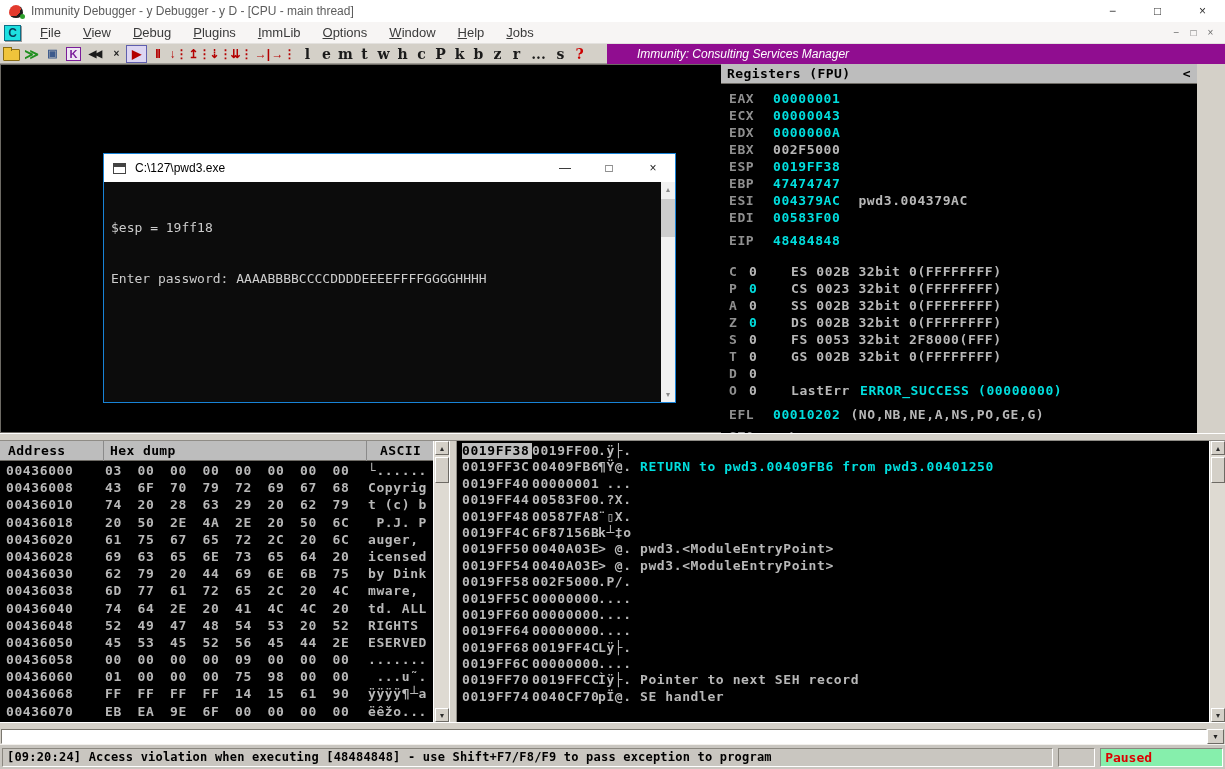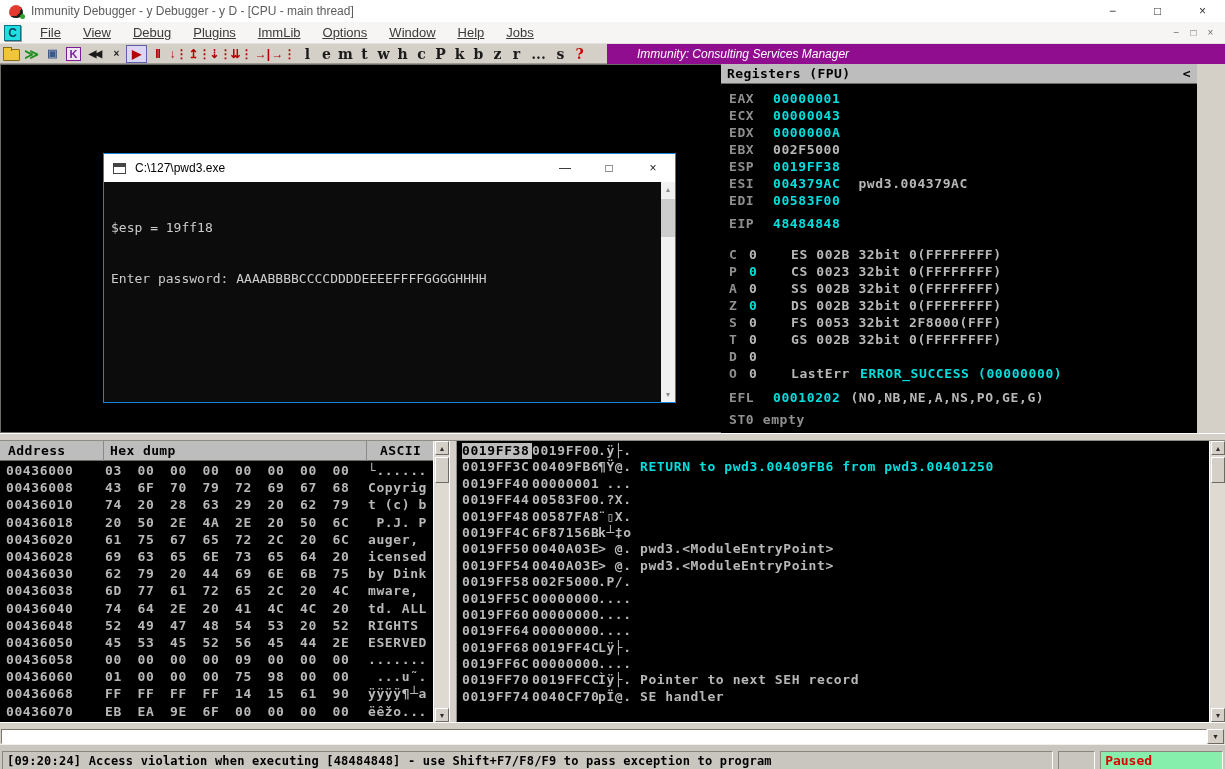--- a/index.html
+++ b/index.html
@@ -12,21 +12,21 @@
   #app-icon { width:14px; height:13px; margin:0 8px 0 9px; border-radius:50% 50% 50% 50%/60% 60% 40% 40%;
     background:radial-gradient(circle at 30% 30%, #e23a2e 55%, #1d1d1d 56%); position:relative; }
   #app-icon::after{content:""; position:absolute; right:-2px; bottom:-1px; width:5px; height:5px; border-radius:50%; background:#2ca02c;}
   #title-text { font-size:12px; color:#5c5c5c; }
   #win-controls { margin-left:auto; display:flex; height:22px; }
   .wbtn { width:45px; height:22px; display:flex; align-items:center; justify-content:center; font-size:12px; color:#333; }
 
   
   #menubar { position:absolute; left:0; top:22px; width:1225px; height:22px; background:#f7f5f4; display:flex; align-items:center; border-bottom:1px solid #e3e1de; }
   #c-icon { width:17px; height:16px; margin:0 8px 0 4px; background:#1ee0e0; border:1px solid #0b6f87; color:#073a56; font-weight:bold; font-size:12px; display:flex; align-items:center; justify-content:center; box-shadow:1px 1px 0 #9a9a9a; }
-  .menu-item { padding:0 11px; font-size:13px; color:#3a3a3a;text-decoration:underline; }
+  .menu-item { padding:0 11px; font-size:13px; color:#3a3a3a; }
   .menu-item::first-letter { text-decoration:underline; }
   #mdi-controls { margin-left:auto; display:flex; margin-right:6px; }
   .mdibtn { width:17px; height:15px; display:flex; align-items:center; justify-content:center; font-size:10px; color:#6b6b6b; }
 
   
   #toolbar { position:absolute; left:0; top:44px; width:1225px; height:20px; background:#d4d0c8; display:flex; align-items:center; border-bottom:1px solid #9d9a93; }
   #tb-icons { display:flex; align-items:center; width:298px; }
   .tbtn { width:21px; height:18px; display:flex; align-items:center; justify-content:center; font-size:12px; font-weight:bold; }
   .tbtn.dark  { color:#1b1b1b; font-size:10px; letter-spacing:-2px; }
   .tbtn.red   { color:#b40000; }
@@ -117,21 +117,21 @@
   #con-text { padding:3px 7px; font-family:"DejaVu Sans Mono",monospace; font-size:13px; line-height:17px; color:#cccccc; white-space:pre; }
   #con-sb { position:absolute; right:0; top:0; width:14px; height:220px; background:#f1f1f1; }
   #con-sb .carrow { position:absolute; left:0; width:14px; height:15px; color:#8a8a8a; font-size:8px; line-height:15px; text-align:center; }
   #con-sb .cup { top:0; } #con-sb .cdn { bottom:0; }
   #con-sb .cthumb { position:absolute; left:0; top:17px; width:14px; height:38px; background:#cdcdcd; }
 
   
   #cmdbar { position:absolute; left:0; top:729px; width:1225px; height:15px; background:#d4d0c8; }
   #cmd-input { position:absolute; left:1px; top:0; width:1206px; height:15px; border:1px solid; border-color:#7a776f #fff #fff #7a776f; background:#fff; font-family:"DejaVu Sans Mono",monospace; font-size:11px; padding:0 3px; }
   #cmd-drop { position:absolute; right:1px; top:0; width:17px; height:15px; background:#d4d0c8; border:1px solid; border-color:#fff #6d6a64 #6d6a64 #fff; font-size:7px; text-align:center; line-height:13px; color:#222; }
-  #statusbar { position:absolute; left:0; top:744px; width:1225px; height:25px; background:#c9c6c0; display:flex; padding:6px 2px; border-top:1px solid #f2f0ec; }
+  #statusbar { position:absolute; left:0; top:744px; width:1225px; height:25px; background:#c9c6c0; display:flex; align-items:center; padding:12px 2px; border-top:1px solid #f2f0ec; }
   .scell { height:19px; border:1px solid; border-color:#8a877f #fff #fff #8a877f; display:flex; align-items:center; white-space:pre; overflow:hidden; }
   #status-msg { width:1070px; padding-left:4px; color:#000; font-family:"DejaVu Sans Mono",monospace; font-weight:700; font-size:12px; letter-spacing:.2px; }
   #status-mid { width:38px; margin-left:5px; }
   #status-paused { width:125px; margin-left:5px; background:#86efac; color:#dd0000; font-family:"DejaVu Sans Mono",monospace; font-weight:700; font-size:13px; padding-left:4px; }
 </style>
 </head>
 <body>
 
 <div id="app">
 
@@ -243,20 +243,25 @@
             <span class="rval">002F5000</span>
             <span class="rcom"></span>
           </div>
 
           <div class="regrow">
             <span class="rname">ESP</span>
             <span class="rval chg">0019FF38</span>
             <span class="rcom"></span>
           </div>
 
+          <div class="regrow">
+            <span class="rname">EBP</span>
+            <span class="rval chg">47474747</span>
+            <span class="rcom"></span>
+          </div>
 
           <div class="regrow">
             <span class="rname">ESI</span>
             <span class="rval chg">004379AC</span>
             <span class="rcom">pwd3.004379AC</span>
           </div>
 
           <div class="regrow">
             <span class="rname">EDI</span>
             <span class="rval chg">00583F00</span>

